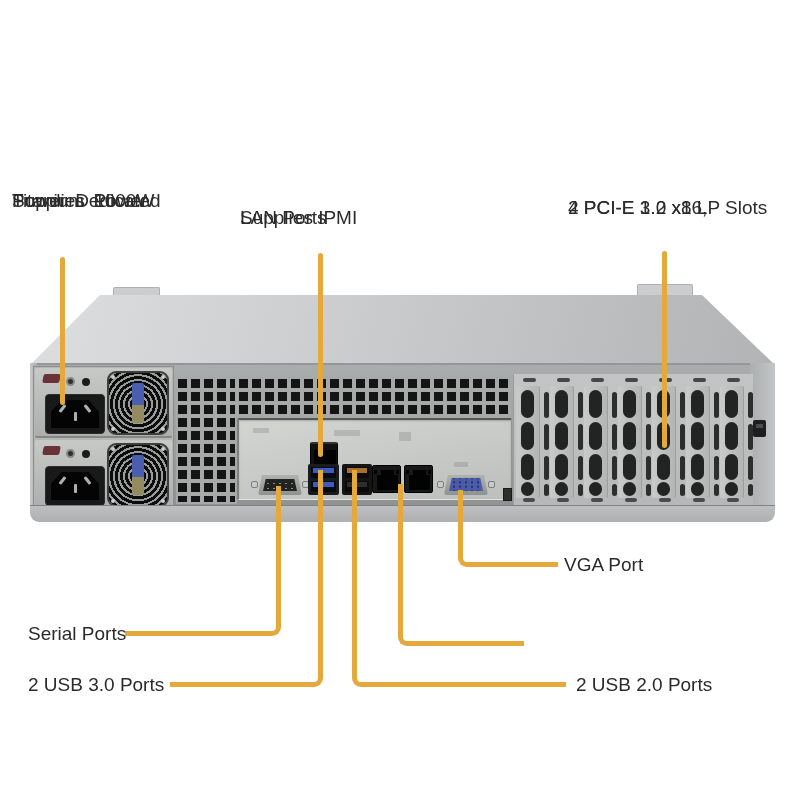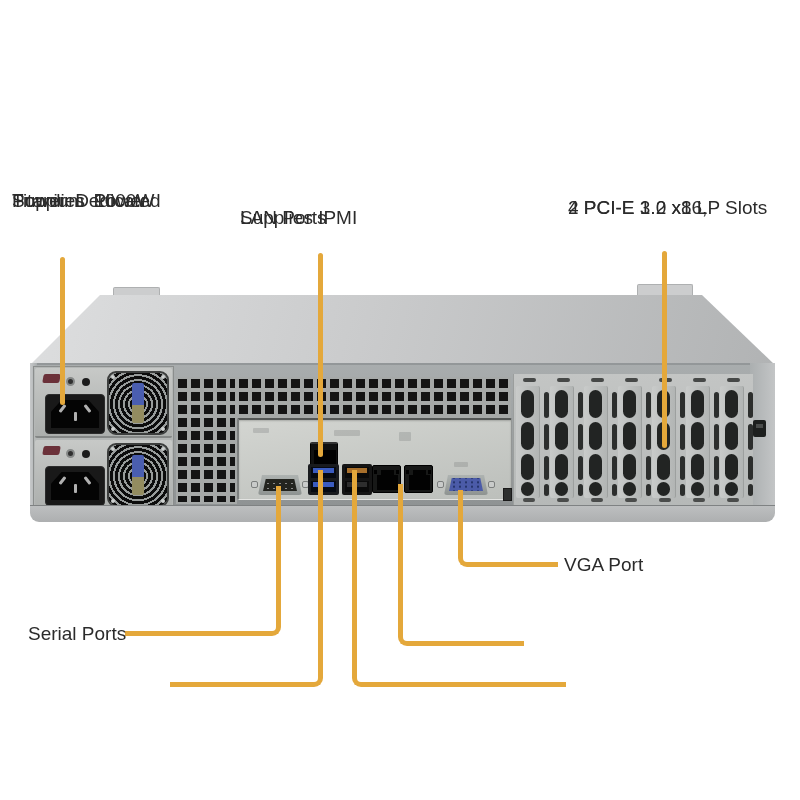--- a/index.html
+++ b/index.html
@@ -330,14 +330,16 @@
   <div class="lbl center" style="left:240px;top:206px;width:150px;line-height:24px;">
     <span>Supplies IPMI</span>
     <span>LAN Ports</span>
   </div>
   <div class="lbl" style="left:568px;top:195px;width:215px;line-height:25px;">
     <span>4 PCI-E 1.2 x16,</span>
     <span>2 PCI-E 3.0 x8 LP Slots</span>
   </div>
   <div class="lbl" style="left:564px;top:553px;">VGA Port</div>
   <div class="lbl" style="left:28px;top:622px;">Serial Ports</div>
+  <div class="lbl" style="left:28px;top:673px;">2 USB 3.0 Ports</div>
+  <div class="lbl" style="left:576px;top:673px;">2 USB 2.0 Ports</div>
 
 </div>
 
 </body></html>

